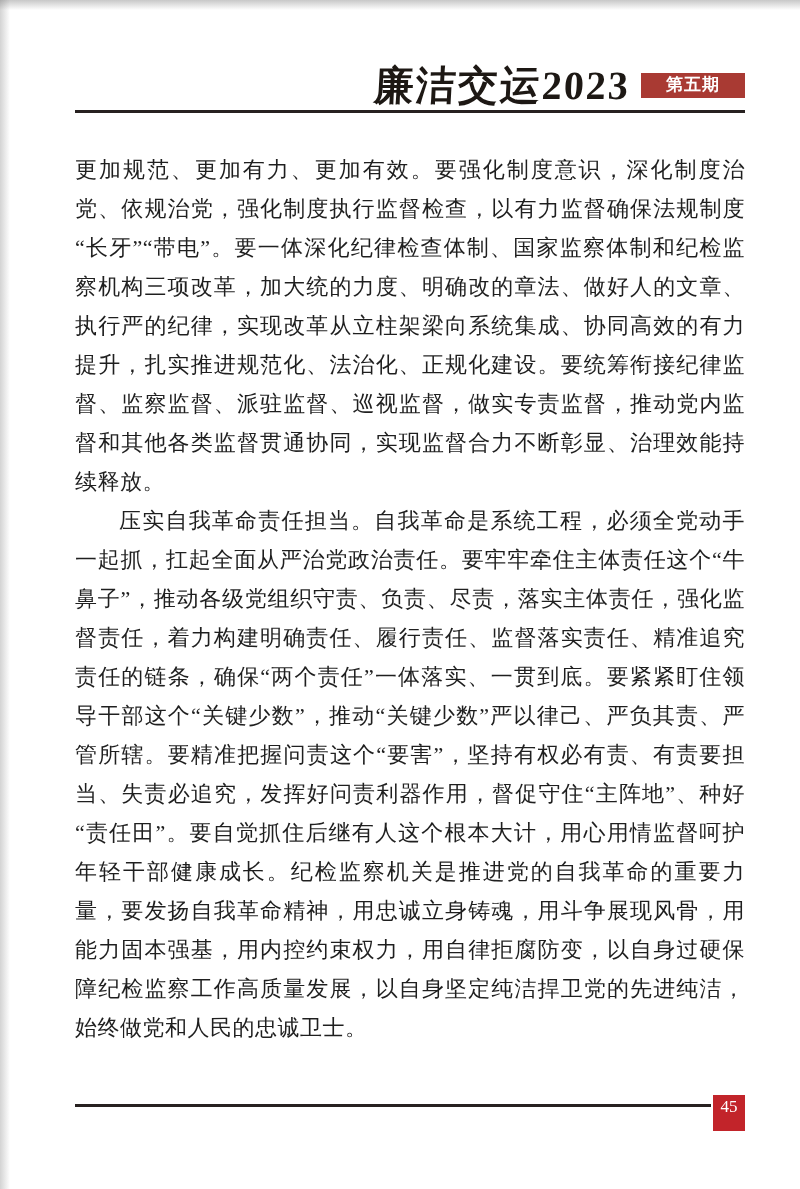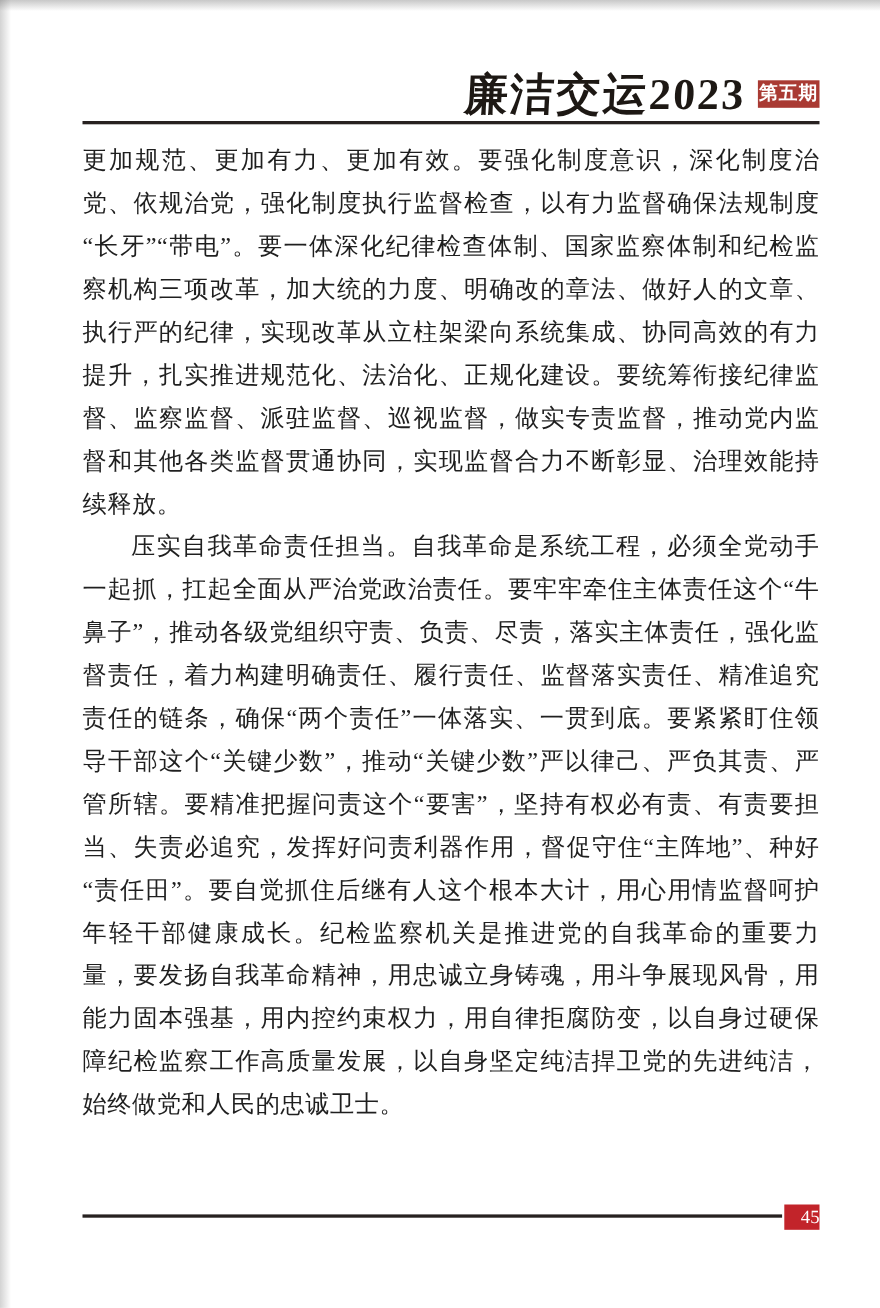--- a/index.html
+++ b/index.html
@@ -42,36 +42,36 @@
     transform: skewX(-3deg);
     white-space: nowrap;
   }
   .issue-badge {
     display: inline-block;
     background: var(--badge-red, #a93a33);
     color: #ffffff;
     font-size: 17px;
     font-weight: 700;
     letter-spacing: 1px;
-    padding: 3px 1px 4px;
+    padding: 3px 25px 4px;
     line-height: 1.1;
     white-space: nowrap;
   }
   .header-rule {
     position: absolute;
     top: 110px;
     left: 75px;
     width: 670px;
     height: 3px;
     background: var(--rule-dark, #272120);
   }
   
   .article {
     position: absolute;
-    top: 126px;
+    top: 150px;
     left: 75px;
     width: 670px;
   }
   .para {
     margin: 0;
     font-size: 22px;
     line-height: 39px;
     text-align: justify;
     text-justify: inter-character;
     letter-spacing: 0.5px;
@@ -94,26 +94,26 @@
     left: 75px;
     width: 636px;
     height: 3px;
     background: var(--rule-dark, #272120);
   }
   .page-number {
     position: absolute;
     top: 1095px;
     left: 713px;
     width: 32px;
-    height: 23px;
+    height: 36px;
     background: var(--page-num-red, #c2242a);
     color: #ffffff;
     font-size: 17px;
     line-height: 23px;
-    text-align: right;
+    text-align: center;
     font-weight: 400;
   }
 </style>
 </head>
 <body>
 
 <div class="page">
   <div class="edge-shade"></div>
 
   <header>

